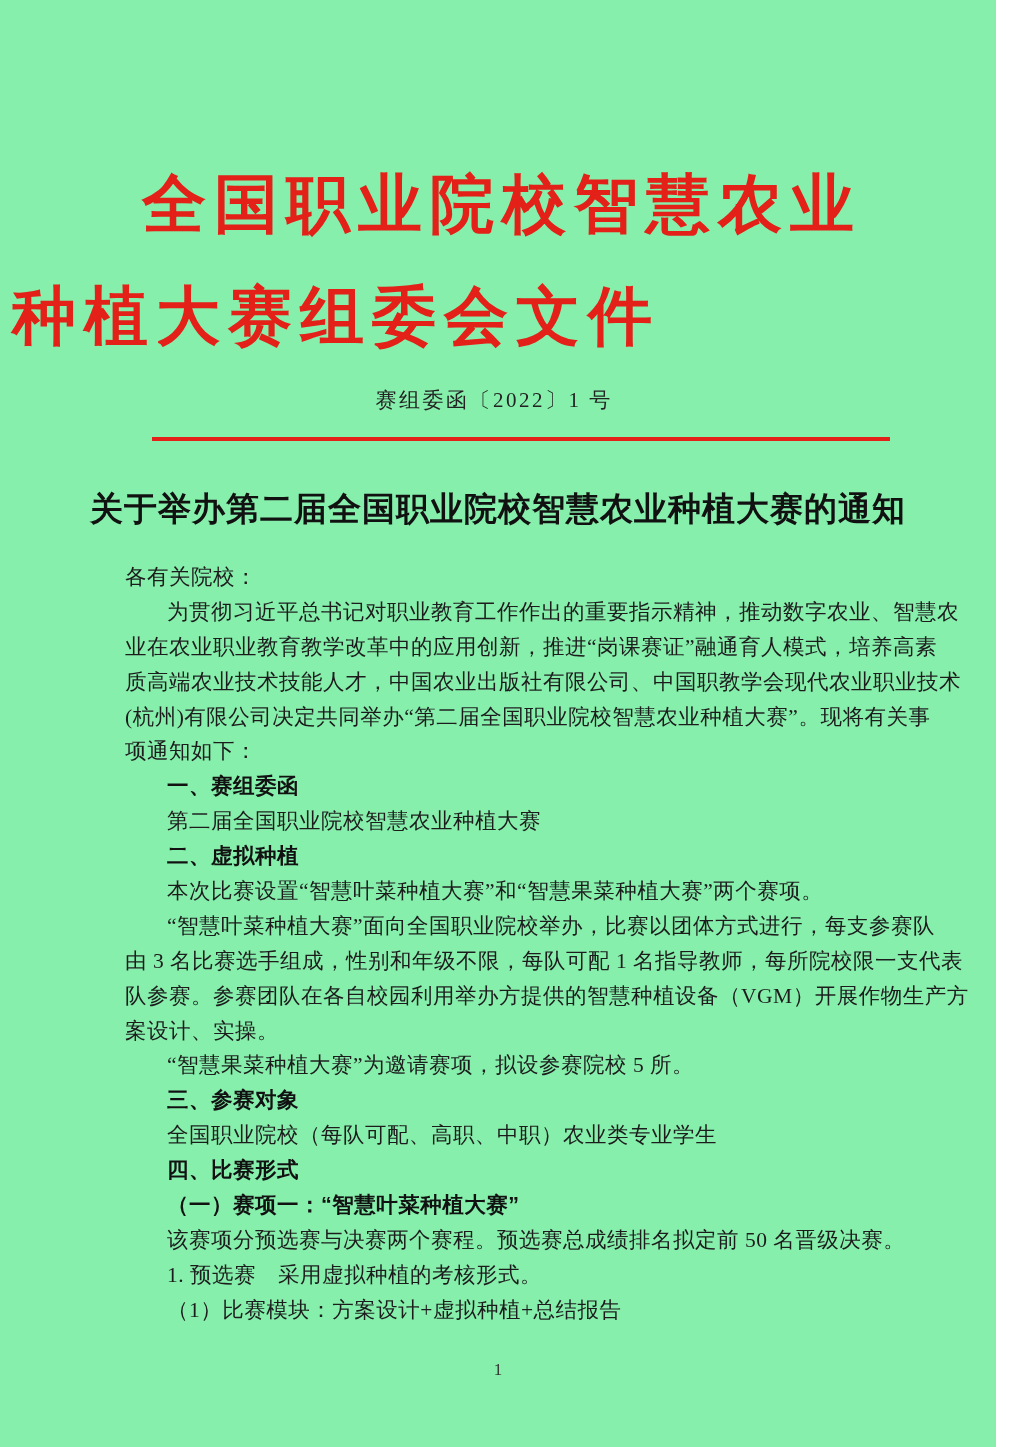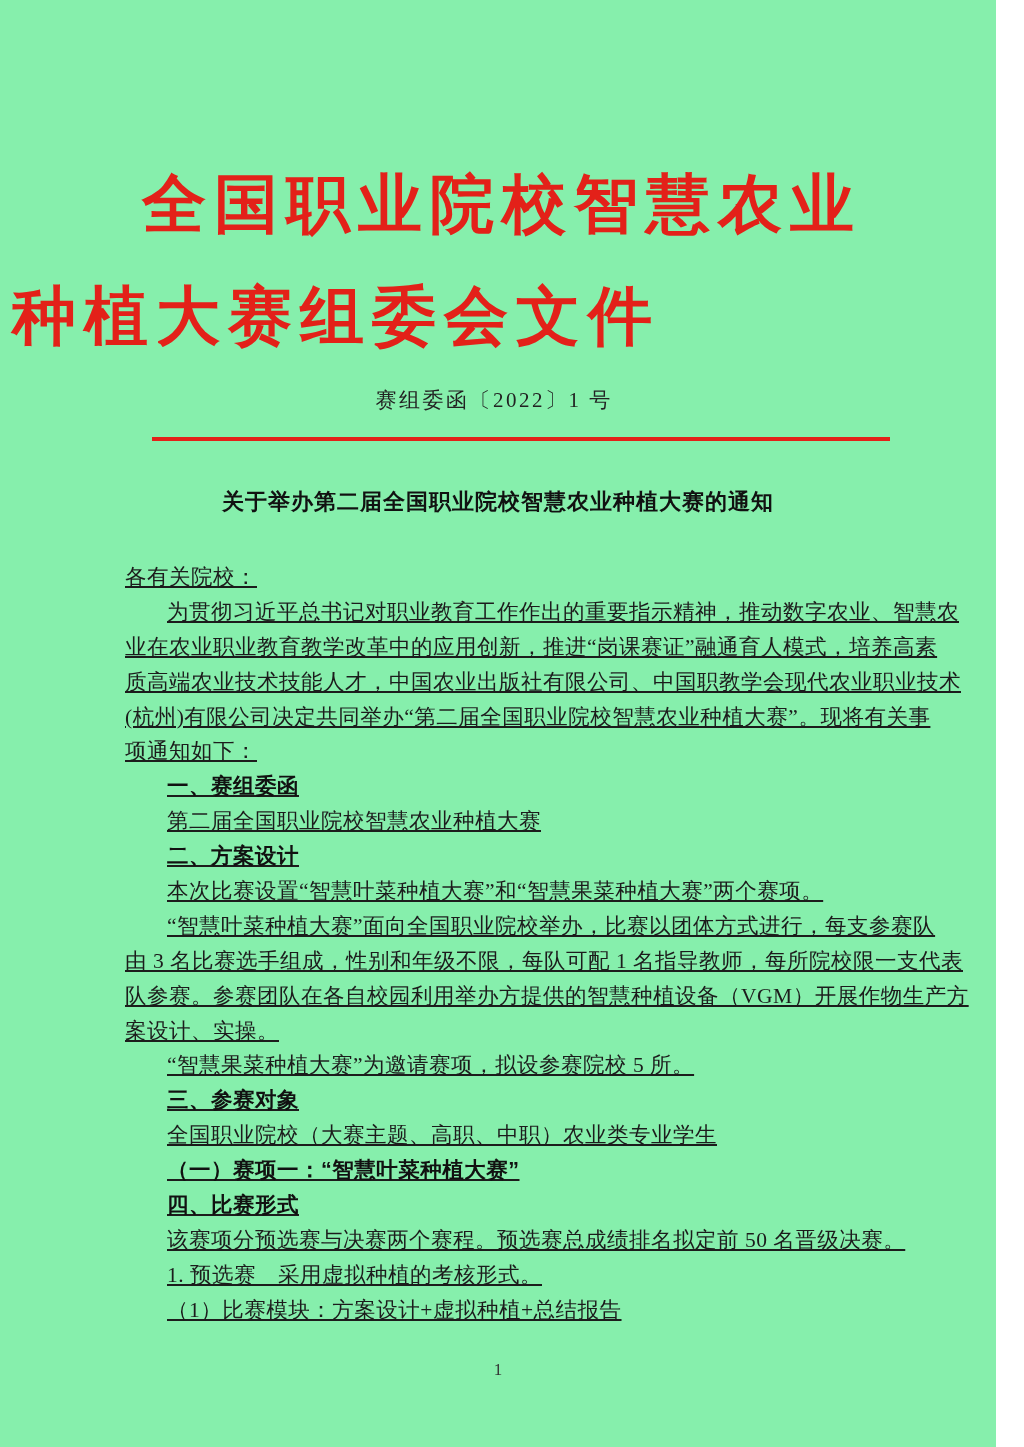--- a/index.html
+++ b/index.html
@@ -43,28 +43,28 @@
   .red-line {
     position:absolute; top:437px; left:152px;
     width:738px; height:4px;
     background:#e32119;
   }
   
   .notice-title {
     position:absolute; top:487px; left:0; right:0;
     text-align:center;
     font-weight:700;
-    font-size:22px;
+    font-size:33px;
     letter-spacing:1px;
     color:#111;
     font-family:"Liberation Serif", serif;
   }
   
   .body-text {
-    position:absolute; top:560px; left:125px; width:782px;text-decoration:underline;
+    position:absolute; top:560px; left:125px; width:782px;
   }
   .ln {
     height:34.9px;
     line-height:34.9px;
     font-size:21.5px;
     white-space:pre;
     letter-spacing:0.5px;
     color:#1c1c1c;
   }
   .ln.ind { padding-left:42px; }
@@ -99,31 +99,31 @@
 
   <div class="body-text">
     <div class="ln">各有关院校：</div>
     <div class="ln ind">为贯彻习近平总书记对职业教育工作作出的重要指示精神，推动数字农业、智慧农</div>
     <div class="ln">业在农业职业教育教学改革中的应用创新，推进“岗课赛证”融通育人模式，培养高素</div>
     <div class="ln">质高端农业技术技能人才，中国农业出版社有限公司、中国职教学会现代农业职业技术</div>
     <div class="ln">(杭州)有限公司决定共同举办“第二届全国职业院校智慧农业种植大赛”。现将有关事</div>
     <div class="ln">项通知如下：</div>
     <div class="ln ind b">一、赛组委函</div>
     <div class="ln ind">第二届全国职业院校智慧农业种植大赛</div>
-    <div class="ln ind b">二、方案设计</div>
+    <div class="ln ind b">二、虚拟种植</div>
     <div class="ln ind">本次比赛设置“智慧叶菜种植大赛”和“智慧果菜种植大赛”两个赛项。</div>
     <div class="ln ind">“智慧叶菜种植大赛”面向全国职业院校举办，比赛以团体方式进行，每支参赛队</div>
     <div class="ln">由 3 名比赛选手组成，性别和年级不限，每队可配 1 名指导教师，每所院校限一支代表</div>
     <div class="ln">队参赛。参赛团队在各自校园利用举办方提供的智慧种植设备（VGM）开展作物生产方</div>
     <div class="ln">案设计、实操。</div>
     <div class="ln ind">“智慧果菜种植大赛”为邀请赛项，拟设参赛院校 5 所。</div>
     <div class="ln ind b">三、参赛对象</div>
-    <div class="ln ind">全国职业院校（大赛主题、高职、中职）农业类专业学生</div>
+    <div class="ln ind">全国职业院校（每队可配、高职、中职）农业类专业学生</div>
+    <div class="ln ind b">四、比赛形式</div>
     <div class="ln ind b">（一）赛项一：“智慧叶菜种植大赛”</div>
-    <div class="ln ind b">四、比赛形式</div>
     <div class="ln ind">该赛项分预选赛与决赛两个赛程。预选赛总成绩排名拟定前 50 名晋级决赛。</div>
     <div class="ln ind">1. 预选赛　采用虚拟种植的考核形式。</div>
     <div class="ln ind">（1）比赛模块：方案设计+虚拟种植+总结报告</div>
   </div>
 
   <div class="page-number">1</div>
 
 </div>
 
 </body></html>

